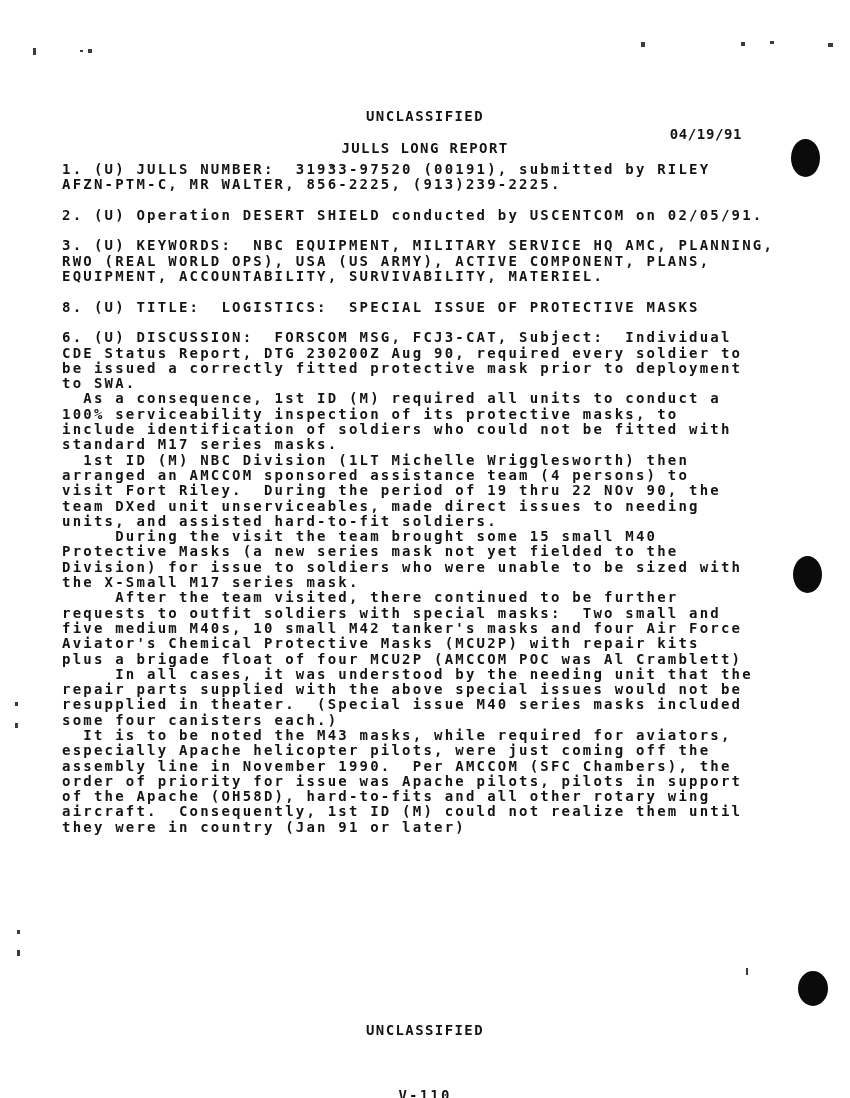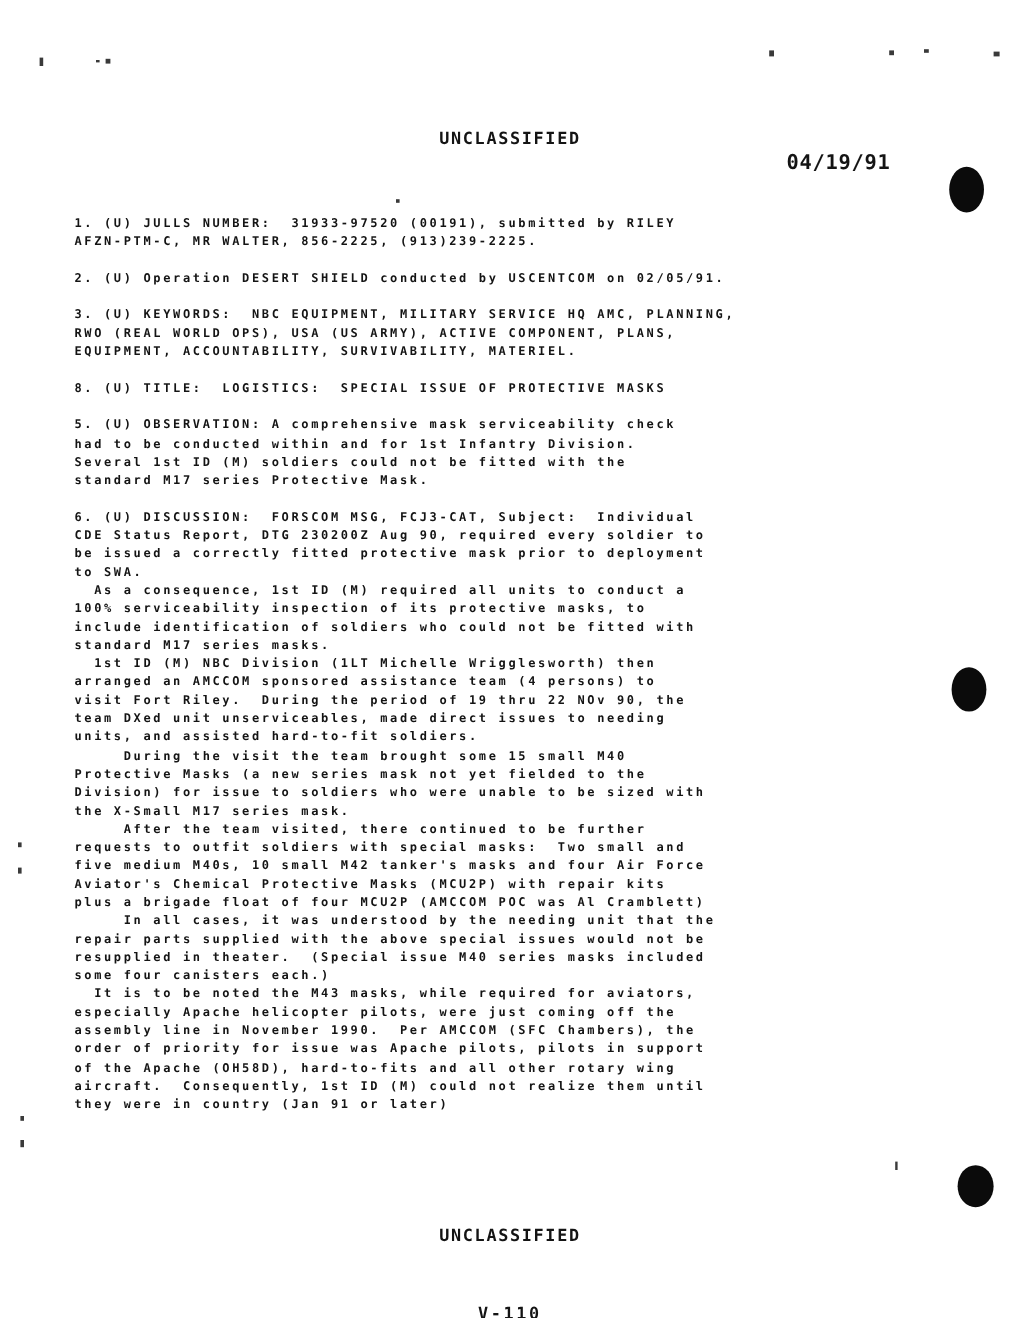--- a/index.html
+++ b/index.html
@@ -24,29 +24,29 @@
     text-align: center;
     font-size: 14px;
     font-weight: 700;
     letter-spacing: 1.4px;
     white-space: pre;
   }
   .date-line {
     position: absolute;
     top: 90px;
     right: 108px;
-    font-size: 17px;
+    font-size: 14px;
     font-weight: 700;
     letter-spacing: 0.6px;
   }
   #body-text {
     position: absolute;
     left: 62px;
-    top: 143px;
-    font-size: 10px;
+    top: 126px;
+    font-size: 14px;
     font-weight: 700;
     line-height: 15.3px;
     letter-spacing: 2.2px;
   }
   .para {
     white-space: pre;
     margin: 0 0 15.3px 0;
   }
   .hole-punch {
     position: absolute;
@@ -67,33 +67,30 @@
 </style>
 </head>
 <body>
 
 <div id="page">
 
   <div id="classification-top" class="center-line">UNCLASSIFIED</div>
 
   <div class="date-line">04/19/91</div>
 
+  <div id="report-title" class="center-line">JULLS LONG REPORT</div>
 
   <div id="body-text">
     <div class="para">1. (U) JULLS NUMBER:  31933-97520 (00191), submitted by RILEY
 AFZN-PTM-C, MR WALTER, 856-2225, (913)239-2225.</div>
     <div class="para">2. (U) Operation DESERT SHIELD conducted by USCENTCOM on 02/05/91.</div>
     <div class="para">3. (U) KEYWORDS:  NBC EQUIPMENT, MILITARY SERVICE HQ AMC, PLANNING,
 RWO (REAL WORLD OPS), USA (US ARMY), ACTIVE COMPONENT, PLANS,
 EQUIPMENT, ACCOUNTABILITY, SURVIVABILITY, MATERIEL.</div>
     <div class="para">8. (U) TITLE:  LOGISTICS:  SPECIAL ISSUE OF PROTECTIVE MASKS</div>
-    <div class="para">5. (U) OBSERVATION: A comprehensive mask serviceability check
-had to be conducted within and for 1st Infantry Division.
-Several 1st ID (M) soldiers could not be fitted with the
-standard M17 series Protective Mask.</div>
     <div class="para">6. (U) DISCUSSION:  FORSCOM MSG, FCJ3-CAT, Subject:  Individual
 CDE Status Report, DTG 230200Z Aug 90, required every soldier to
 be issued a correctly fitted protective mask prior to deployment
 to SWA.
   As a consequence, 1st ID (M) required all units to conduct a
 100% serviceability inspection of its protective masks, to
 include identification of soldiers who could not be fitted with
 standard M17 series masks.
   1st ID (M) NBC Division (1LT Michelle Wrigglesworth) then
 arranged an AMCCOM sponsored assistance team (4 persons) to

